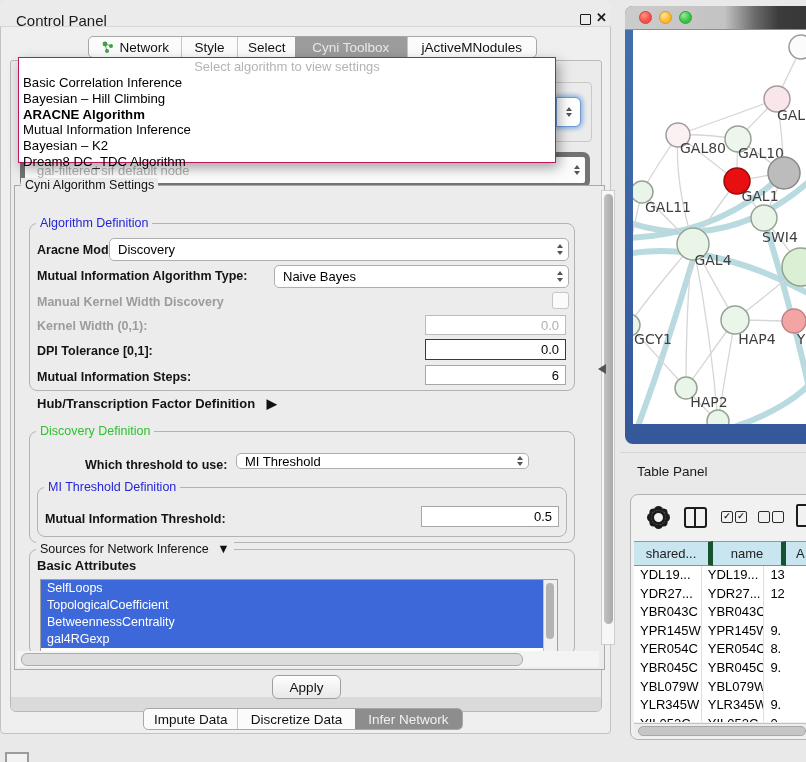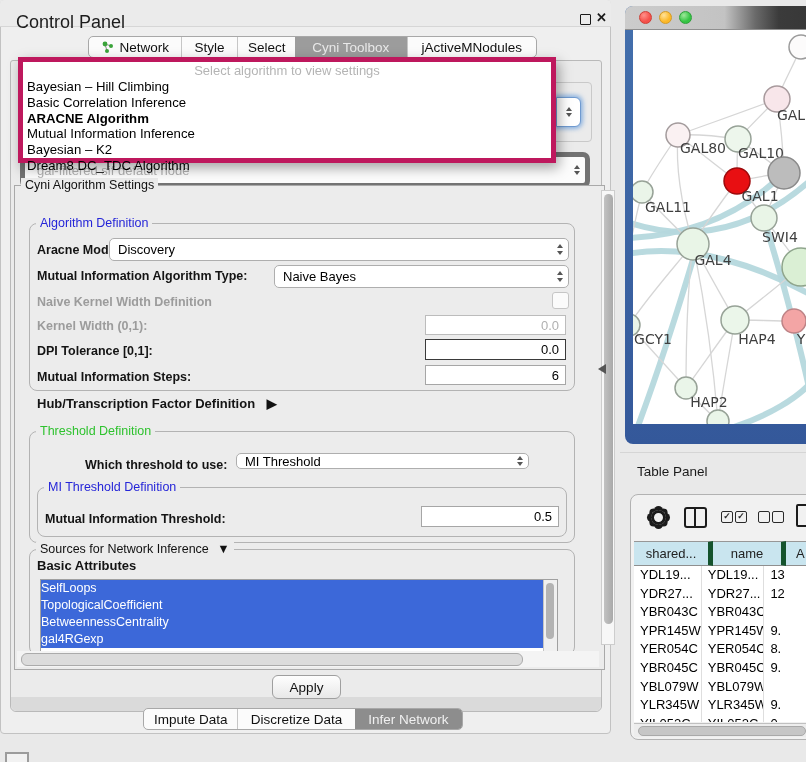--- a/index.html
+++ b/index.html
@@ -4,21 +4,21 @@
 <style>
   html,body{margin:0;padding:0}
   body{width:806px;height:762px;overflow:hidden;background:#e9e9e9;
        font-family:"Liberation Sans",sans-serif;position:relative}
   .abs{position:absolute}
   
   .cp-window{left:0;top:8;width:611px;height:734px;background:#efefef;
              border:1px solid #c2c2c2;border-radius:4px;box-sizing:border-box}
   .cp-titlebar{left:0;top:8;width:611px;height:26px;background:#ebebeb;
                border-bottom:1px solid #d6d6d6;border-radius:4px 4px 0 0}
-  .cp-title{left:16px;top:12px;font-size:18px;color:#1c1c1c}
+  .cp-title{left:16px;top:12px;font-size:15px;color:#1c1c1c}
   .win-float{left:580px;top:14px;width:9px;height:9px;border:1.7px solid #1a1a1a;border-radius:1px}
   .win-close{left:596px;top:10px;font-size:13px;font-weight:bold;color:#1a1a1a}
   
   .tabbar{display:flex;border:1px solid #a8a8a8;border-radius:5px;overflow:hidden;
           background:#fbfbfb;height:22px;box-sizing:border-box;z-index:3}
   .tabbar .tab{display:flex;align-items:center;justify-content:center;font-size:13.5px;
                color:#111;border-left:1px solid #c6c6c6;white-space:nowrap;box-sizing:border-box}
   .tabbar .tab:first-child{border-left:none}
   .tabbar .tab.sel{background:#9c9c9c;color:#e9e9e9;border-left:none}
   #top-tabs{left:88px;top:36px;width:449px}
@@ -35,21 +35,21 @@
                border-radius:4px;z-index:5}
   .ghost-combo{left:20px;top:152px;width:560px;height:26px;border:5px solid #737373;
                border-radius:7px;background:#fcfcfc;z-index:5;display:flex;align-items:center}
   .ghost-combo span{font-size:13px;color:#b0b0b0;padding-left:12px}
   .ring-combo{left:556px;top:97px;width:23px;height:28px;background:#fff;
               border:1.5px solid #6f9ad0;border-radius:0 6px 6px 0;
               box-shadow:0 0 4px 2px rgba(110,160,220,.75);z-index:6;
               display:flex;align-items:center;justify-content:center}
   
   .dropdown{left:18px;top:57px;width:538px;height:106px;background:#fff;
-            border:5px solid #be185d;box-shadow:3px 5px 12px rgba(0,0,0,.35);z-index:30;box-sizing:border-box}
+            border:1px solid #be185d;box-shadow:3px 5px 12px rgba(0,0,0,.35);z-index:30;box-sizing:border-box}
   .dd-placeholder{height:16px;margin-top:1px;text-align:center;font-size:13px;color:#b4b4b4}
   .dd-item{height:15.8px;line-height:15.8px;font-size:13.2px;color:#000;padding-left:4px;white-space:nowrap}
   .dd-item.sel{font-weight:bold}
   
   .settings{left:14px;top:185px;width:591px;height:485px;background:#ececec;
             border:1px solid #a9a9a9;box-sizing:border-box;z-index:8}
   .leg{position:absolute;top:-8px;left:6px;background:#ececec;padding:0 4px;font-size:12.5px;white-space:nowrap}
   .grp{position:absolute;border:1px solid #b3b3b3;border-radius:8px}
   .leg.blue{color:#2525d8}.leg.green{color:#2ec22e}.leg.black{color:#111}
   .lbl{position:absolute;font-size:12.5px;font-weight:bold;color:#141414;white-space:nowrap}
@@ -68,21 +68,21 @@
   .arrow-right{display:inline-block;margin-left:8px;color:#111}
   .vscroll{position:absolute;left:586px;top:4px;width:14px;height:455px;background:#f7f7f7;
            border:1px solid #cdcdcd;box-sizing:border-box}
   .vscroll .thumb{position:absolute;left:1.5px;top:3px;width:9px;height:430px;
                   background:linear-gradient(90deg,#c2c2c2,#a9a9a9);border-radius:5px}
   .hscroll{position:absolute;left:2px;top:465px;width:582px;height:16px;background:#f4f4f4}
   .hscroll .thumb{position:absolute;left:4px;top:2px;width:500px;height:11px;background:#dcdcdc;
                   border:1px solid #ababab;border-radius:6px}
   .attr-list{position:absolute;left:25px;top:393px;width:518px;height:76px;background:#fff;
              border:1px solid #a0a0a0;box-sizing:border-box;overflow:hidden}
-  .attr-item{height:17px;line-height:17px;background:#3c68d9;color:#fff;font-size:12.5px;}
+  .attr-item{height:17px;line-height:17px;background:#3c68d9;color:#fff;font-size:12.5px;padding-left:6px}
   .attr-scroll{position:absolute;right:0;top:0;width:13px;height:100%;background:#f0f0f0;border-left:1px solid #c4c4c4}
   .attr-scroll .thumb{position:absolute;left:1.5px;top:3px;width:8px;height:56px;background:#b3b3b3;border-radius:4px}
   .apply-btn{left:272px;top:675px;width:67px;height:22px;border:1px solid #9f9f9f;border-radius:6px;
              background:linear-gradient(#fefefe,#e8e8e8);font-size:13.5px;color:#111;
              display:flex;align-items:center;justify-content:center;z-index:9}
   .cursor{left:598px;top:364px;width:0;height:0;border-top:5px solid transparent;
           border-bottom:5px solid transparent;border-right:8px solid #555;z-index:40}
   
   .net-frame{left:625px;top:6px;width:181px;height:438px;
              background:linear-gradient(180deg,#4470ad,#34589a);
@@ -170,22 +170,22 @@
 <div class="abs ring-combo">
   <span class="spin" style="margin:0">
       <i class="up"></i>
       <i class="dn"></i>
     </span>
 </div>
 
 <div class="abs dropdown">
   <div class="dd-placeholder">Select algorithm to view settings</div>
   <div id="algo-items">
+      <div class="dd-item">Basic Correlation Inference</div>
       <div class="dd-item">Bayesian – Hill Climbing</div>
-      <div class="dd-item">Basic Correlation Inference</div>
       <div class="dd-item sel">ARACNE Algorithm</div>
       <div class="dd-item">Mutual Information Inference</div>
       <div class="dd-item">Bayesian – K2</div>
       <div class="dd-item">Dream8 DC_TDC Algorithm</div>
     </div>
 </div>
 
 <div class="abs settings">
   <span class="leg black">Cyni Algorithm Settings</span>
 
@@ -201,42 +201,42 @@
       </span>
   </div>
   <span class="lbl" style="left:22px;top:83px">Mutual Information Algorithm Type:</span>
   <div class="combo" style="left:259px;top:79px;width:295px;height:23px">
     <span>Naive Bayes</span>
     <span class="spin">
         <i class="up"></i>
         <i class="dn"></i>
       </span>
   </div>
-  <span class="lbl dis" style="left:22px;top:109px">Naive Kernel Width Definition</span>
+  <span class="lbl dis" style="left:22px;top:109px">Manual Kernel Width Discovery</span>
   <div class="chk" style="left:537px;top:106px"></div>
   <span class="lbl dis" style="left:22px;top:133px">Kernel Width (0,1):</span>
   <div class="inp dis" style="left:410px;top:129px;width:141px;height:20px">
     <span>0.0</span>
   </div>
   <span class="lbl" style="left:22px;top:158px">DPI Tolerance [0,1]:</span>
   <div class="inp focus" style="left:410px;top:153px;width:141px;height:21px">
     <span>0.0</span>
   </div>
   <span class="lbl" style="left:22px;top:184px">Mutual Information Steps:</span>
   <div class="inp" style="left:410px;top:179px;width:141px;height:20px">
     <span>6</span>
   </div>
 
   <span class="lbl" style="left:22px;top:210px;font-size:13px">
     <span>Hub/Transcription Factor Definition</span>
     <span class="arrow-right">▶</span>
   </span>
 
   <div class="grp" style="left:14px;top:245px;width:544px;height:110px">
-    <span class="leg green">Threshold Definition</span>
+    <span class="leg green">Discovery Definition</span>
   </div>
   <span class="lbl" style="left:70px;top:272px">Which threshold to use:</span>
   <div class="combo" style="left:221px;top:267px;width:293px;height:16px">
     <span>MI Threshold</span>
     <span class="spin">
         <i class="up"></i>
         <i class="dn"></i>
       </span>
   </div>
   <div class="grp" style="left:22px;top:301px;width:528px;height:48px">

